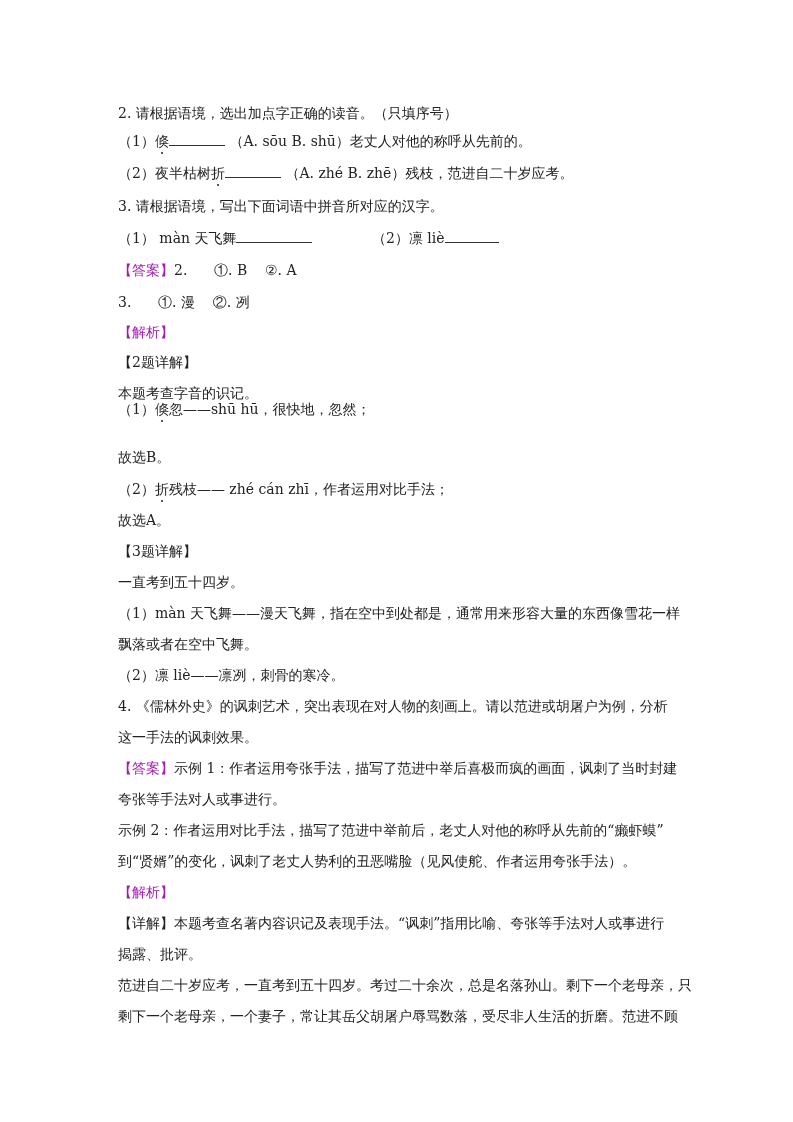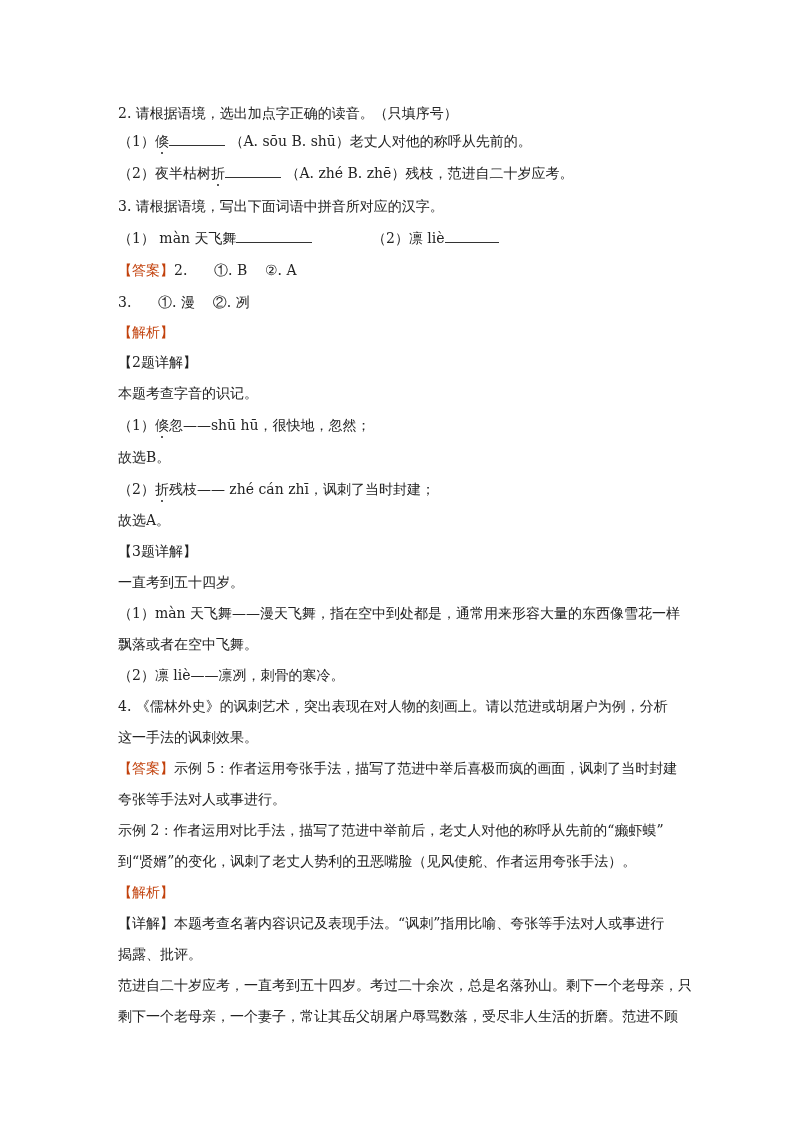--- a/index.html
+++ b/index.html
@@ -1,19 +1,19 @@
 <!DOCTYPE html>
 <html><head>
 <meta charset="utf-8">
 <style>
   html, body { margin: 0; padding: 0; background: #ffffff; }
   body { width: 793px; height: 1122px; position: relative; overflow: hidden;
          font-family: "DejaVu Serif", "Liberation Serif", serif; color: #222; }
   .line { position: absolute; left: 118px; font-size: 14px; line-height: 16px; white-space: nowrap; }
-  .blue { color: #c2410c; }
+  .blue { color: #a21caf; }
   .blank { display: inline-block; border-bottom: 1px solid #333; height: 12px; vertical-align: baseline; }
   .dot { position: relative; display: inline-block; }
   .dot::after { content: ""; position: absolute; left: 50%; bottom: -5px; width: 2px; height: 2px; background: #222; border-radius: 50%; transform: translateX(-50%); }
 </style>
 </head>
 <body>
 
 <div>
 
   <div class="line" style="top:105px">2. 请根据语境，选出加点字正确的读音。（只填序号）</div>
@@ -31,39 +31,39 @@
   </div>
 
   <div class="line" style="top:262px">
     <span class="blue">【答案】</span><span style="white-space:pre">2.      ①. B    ②. A</span>
   </div>
   <div class="line" style="top:294px; white-space:pre">3.      ①. 漫    ②. 冽</div>
   <div class="line blue" style="top:324px">【解析】</div>
 
   <div class="line" style="top:354px">【2题详解】</div>
   <div class="line" style="top:385px">本题考查字音的识记。</div>
-  <div class="line" style="top:417px">
+  <div class="line" style="top:401px">
     <span>（1）</span><span class="dot">倏</span><span>忽——shū hū，很快地，忽然；</span>
   </div>
   <div class="line" style="top:449px">故选B。</div>
   <div class="line" style="top:481px">
-    <span>（2）</span><span class="dot">折</span><span>残枝—— zhé cán zhī，讽刺了当时封建；</span>
+    <span>（2）</span><span class="dot">折</span><span>残枝—— zhé cán zhī，作者运用对比手法；</span>
   </div>
   <div class="line" style="top:512px">故选A。</div>
 
   <div class="line" style="top:543px">【3题详解】</div>
   <div class="line" style="top:574px">一直考到五十四岁。</div>
   <div class="line" style="top:605px">（1）màn 天飞舞——漫天飞舞，指在空中到处都是，通常用来形容大量的东西像雪花一样</div>
   <div class="line" style="top:636px">飘落或者在空中飞舞。</div>
   <div class="line" style="top:667px">（2）凛 liè——凛冽，刺骨的寒冷。</div>
 
   <div class="line" style="top:698px">4. 《儒林外史》的讽刺艺术，突出表现在对人物的刻画上。请以范进或胡屠户为例，分析</div>
   <div class="line" style="top:729px">这一手法的讽刺效果。</div>
   <div class="line" style="top:760px">
-    <span class="blue">【答案】</span><span>示例 5：作者运用夸张手法，描写了范进中举后喜极而疯的画面，讽刺了当时封建</span>
+    <span class="blue">【答案】</span><span>示例 1：作者运用夸张手法，描写了范进中举后喜极而疯的画面，讽刺了当时封建</span>
   </div>
   <div class="line" style="top:791px">夸张等手法对人或事进行。</div>
   <div class="line" style="top:822px">示例 2：作者运用对比手法，描写了范进中举前后，老丈人对他的称呼从先前的“癞虾蟆”</div>
   <div class="line" style="top:853px">到“贤婿”的变化，讽刺了老丈人势利的丑恶嘴脸（见风使舵、作者运用夸张手法）。</div>
   <div class="line blue" style="top:884px">【解析】</div>
   <div class="line" style="top:915px">
     <span>【详解】</span><span>本题考查名著内容识记及表现手法。“讽刺”指用比喻、夸张等手法对人或事进行</span>
   </div>
   <div class="line" style="top:946px">揭露、批评。</div>
   <div class="line" style="top:977px">范进自二十岁应考，一直考到五十四岁。考过二十余次，总是名落孙山。剩下一个老母亲，只</div>

